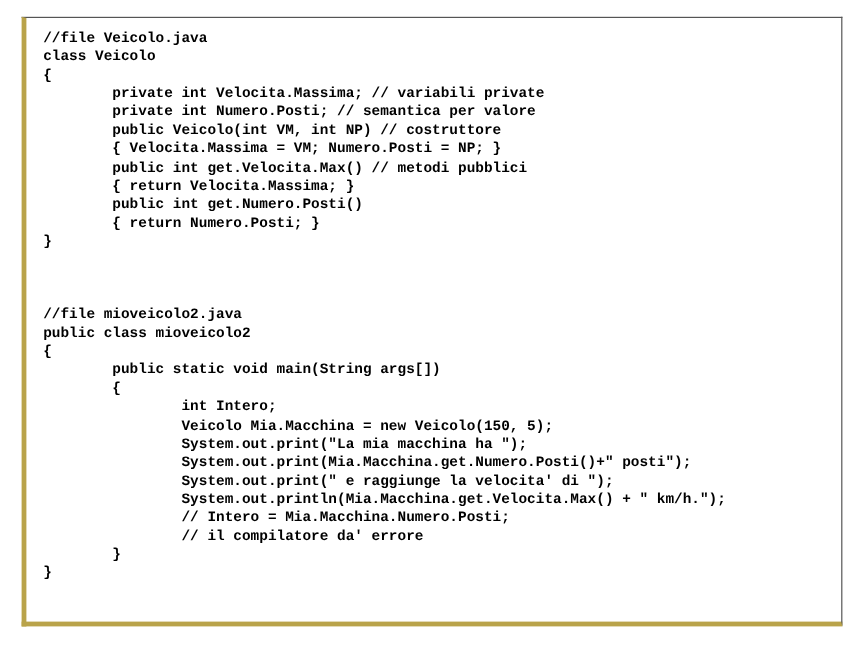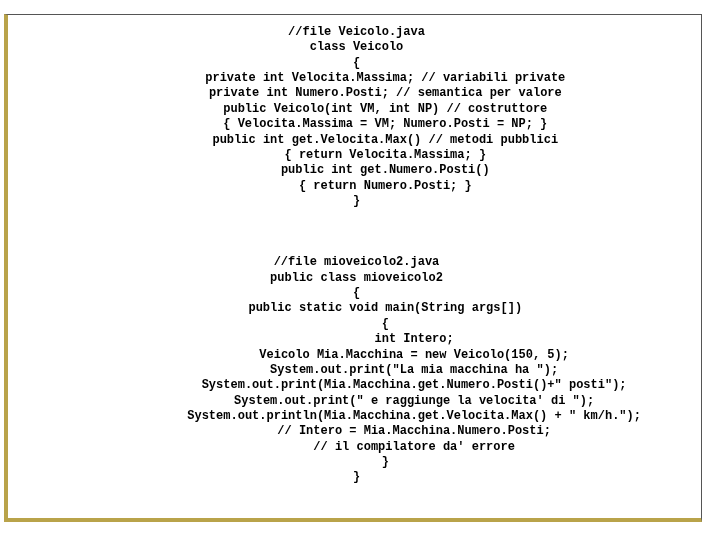--- a/index.html
+++ b/index.html
@@ -10,23 +10,22 @@
     background: #ffffff;
     font-family: "Courier New", Courier, monospace;
     font-size: 12px;
     font-weight: bold;
     color: #000;
     box-sizing: border-box;
   }
   .page {
     width: 720px;
     height: 540px;
-    padding: 14px 18px 18px 4px;
+    padding: 14px 18px 18px 18px;
     box-sizing: border-box;
-    text-align: center;
   }
   .frame {
     border: 1px solid #555;
     border-left: 4px solid #b9a34a;
     border-bottom: 4px solid #b9a34a;
     width: 100%;
     height: 100%;
     box-sizing: border-box;
     padding: 10px 10px 10px 14px;
     overflow: hidden;

